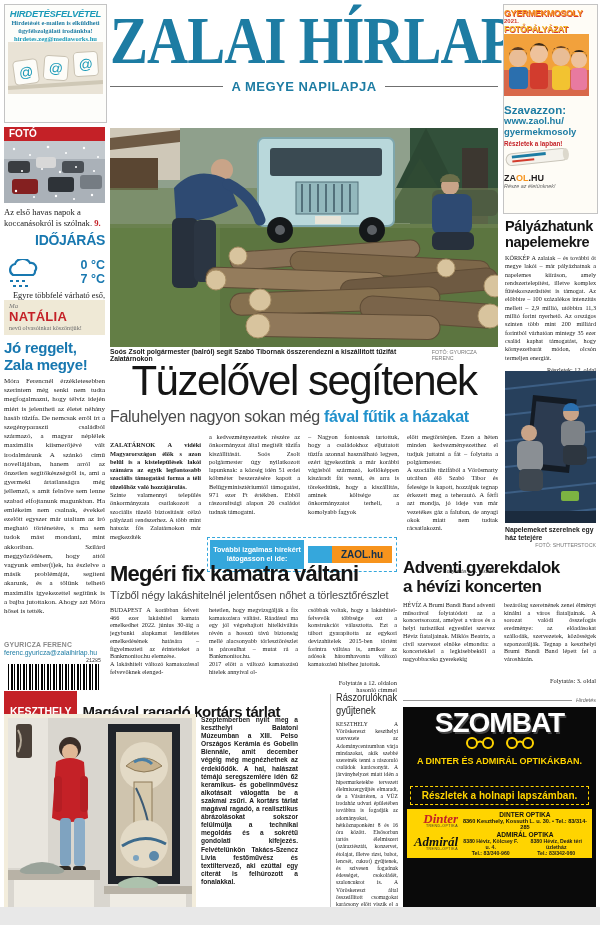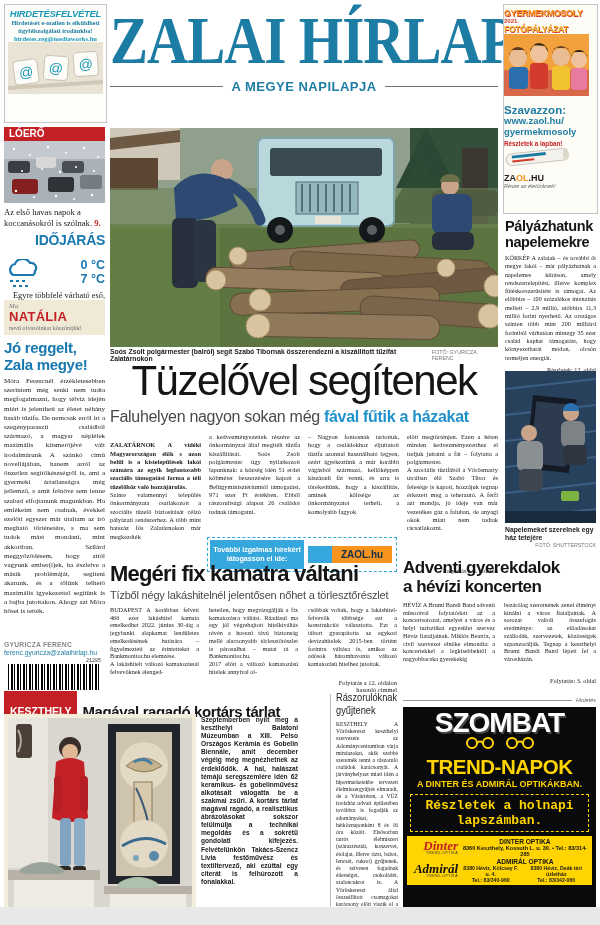--- a/index.html
+++ b/index.html
@@ -119,22 +119,22 @@
   
   #hirdetes-row{left:403px;top:697px;width:193px;display:flex;align-items:center;gap:4px;}
   #hirdetes-row .line{flex:1;border-top:1px solid #999;}
   #hirdetes-row .lbl{font-size:5.4px;color:#666;font-style:italic;}
   #trend-ad{left:403px;top:707px;width:193px;height:216px;background:#0a0a0a;text-align:center;
     font-family:"Liberation Sans",sans-serif;overflow:hidden;}
   .ta-big{color:#fff;font-weight:bold;font-size:28px;line-height:27px;letter-spacing:-1px;
     text-shadow:1.5px 1.5px 0 #444;margin-top:2px;}
   .ta-trend{color:#ffd400;font-weight:bold;font-size:20.5px;line-height:21px;letter-spacing:-0.5px;margin-top:2px;}
   .ta-sub{color:#ffd400;font-weight:bold;font-size:9px;margin-top:2px;}
-  .ta-det{border:1px dashed #ffd400;color:#ffd400;font-weight:bold;font-size:13px;
-    margin:5px 7px 4px;padding:3px 0;font-family:Liberation Mono, monospace;}
+  .ta-det{border:1px dashed #ffd400;color:#ffd400;font-weight:bold;font-size:10px;
+    margin:20px 7px 4px;padding:3px 0;}
   .ta-footer{background:#ffd400;margin:0 4px 4px;padding:2px 3px;text-align:left;}
   .foot-row{display:flex;align-items:center;gap:3px;}
   .logo{width:48px;text-align:right;line-height:10px;}
   .logo .nm{font-family:"Liberation Serif",serif;font-style:italic;font-weight:bold;font-size:13px;}
   .logo.dinter .nm{color:#c42127;} .logo.admiral .nm{color:#111;}
   .logo .sb{display:block;font-size:3.5px;letter-spacing:0.5px;color:#333;line-height:4px;}
   .foot-info{flex:1;text-align:center;}
   .foot-name{font-weight:bold;font-size:6.6px;color:#111;}
   .foot-addr{font-size:5.6px;font-weight:bold;color:#111;line-height:6.4px;}
   .addr2{display:flex;gap:3px;justify-content:center;}
@@ -208,21 +208,21 @@
         <rect x="8" y="11" width="22" height="2" fill="#d23c2e"></rect>
         <ellipse cx="62" cy="10" rx="3" ry="6" fill="#dcd8cc"></ellipse>
       </g>
     </svg>
     <div class="gm-brand">
       <span class="za">ZA</span><span class="ol">OL</span><span class="hu">.HU</span>
     </div>
     <div class="gm-tag">Része az életünknek!</div>
   </div>
 
-  <div id="loero-bar" class="abs sans">LÓERŐ</div>
+  <div id="loero-bar" class="abs sans">FOTÓ</div>
   <div id="loero-photo" class="abs">
     <svg width="101" height="62" viewBox="0 0 101 62">
       <rect width="101" height="62" fill="#c3c9ce"></rect>
       <rect y="18" width="101" height="44" fill="#aab1b8"></rect>
       <rect x="4" y="20" width="22" height="12" rx="3" fill="#3a3d41"></rect>
       <rect x="32" y="16" width="20" height="11" rx="3" fill="#d8d8d8"></rect>
       <rect x="58" y="20" width="22" height="12" rx="3" fill="#4a4f55"></rect>
       <rect x="8" y="38" width="26" height="15" rx="3" fill="#842020"></rect>
       <rect x="44" y="36" width="26" height="15" rx="3" fill="#2e3338"></rect>
       <rect x="76" y="34" width="22" height="14" rx="3" fill="#757c83"></rect>
@@ -513,21 +513,20 @@
     <svg width="80" height="14" viewBox="0 0 80 14">
       <g stroke="#ffd400" stroke-width="2" fill="none">
         <circle cx="12" cy="7" r="5"></circle>
           <circle cx="28" cy="7" r="5"></circle>
           <path d="M17 7 q3 -3 6 0"></path>
         <circle cx="52" cy="7" r="5"></circle>
           <circle cx="68" cy="7" r="5"></circle>
           <path d="M57 7 q3 -3 6 0"></path>
       </g>
     </svg>
-    <div class="ta-trend">TREND-NAPOK</div>
     <div class="ta-sub">A DINTER ÉS ADMIRÁL OPTIKÁKBAN.</div>
     <div class="ta-det">Részletek a holnapi lapszámban.</div>
     <div class="ta-footer">
       <div class="foot-row">
         <div class="logo dinter">
           <span class="nm">Dinter</span>
           <span class="sb">TREND-OPTIKA</span>
         </div>
         <div class="foot-info">
           <div class="foot-name">DINTER OPTIKA</div>

